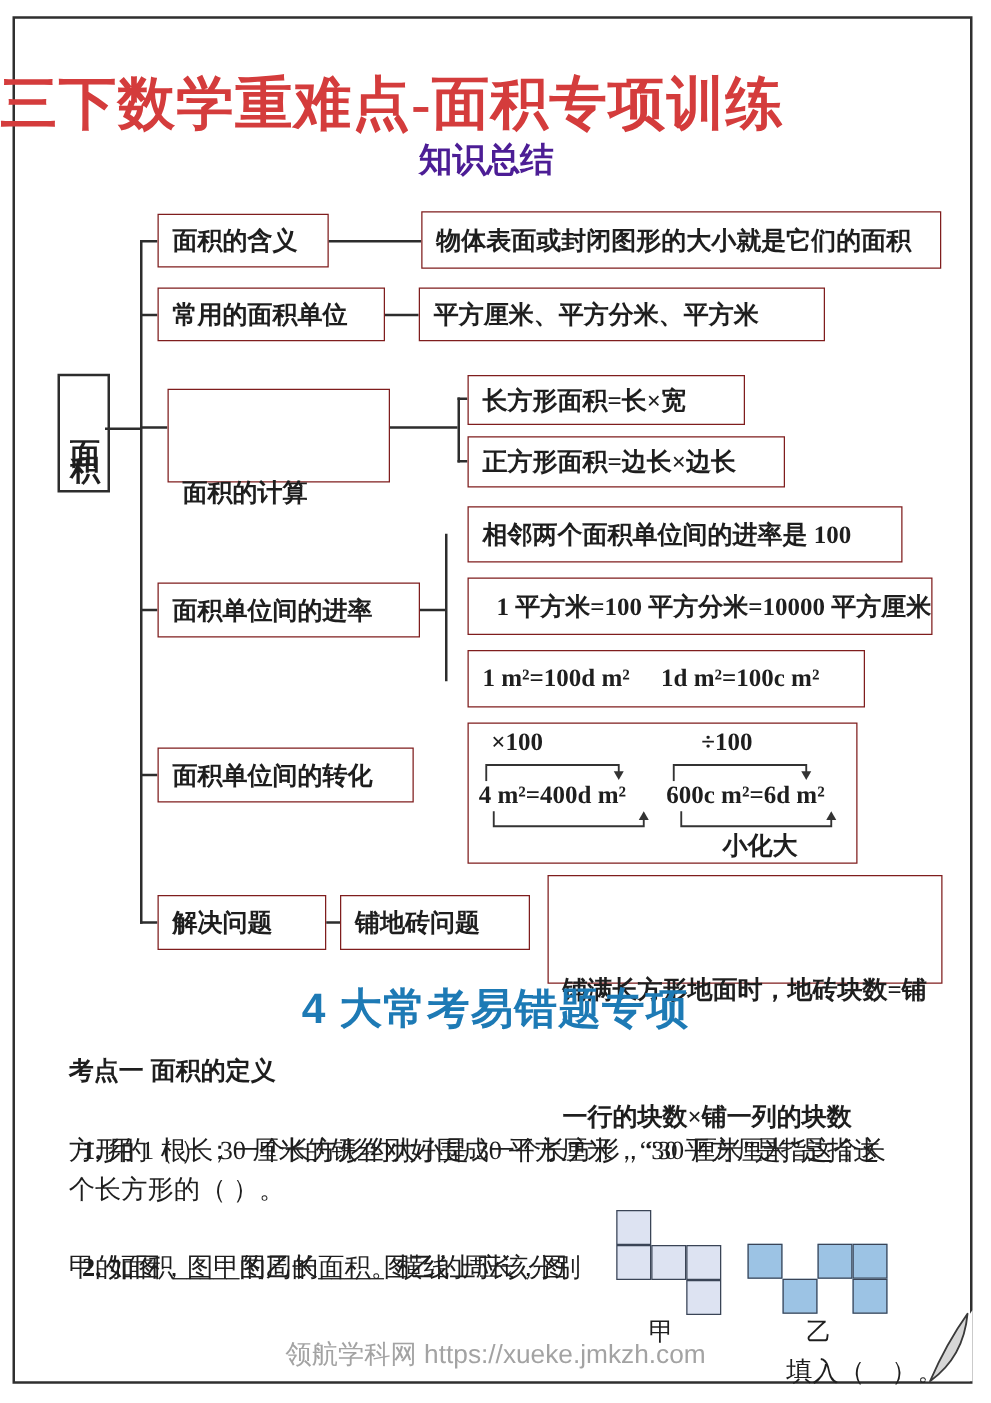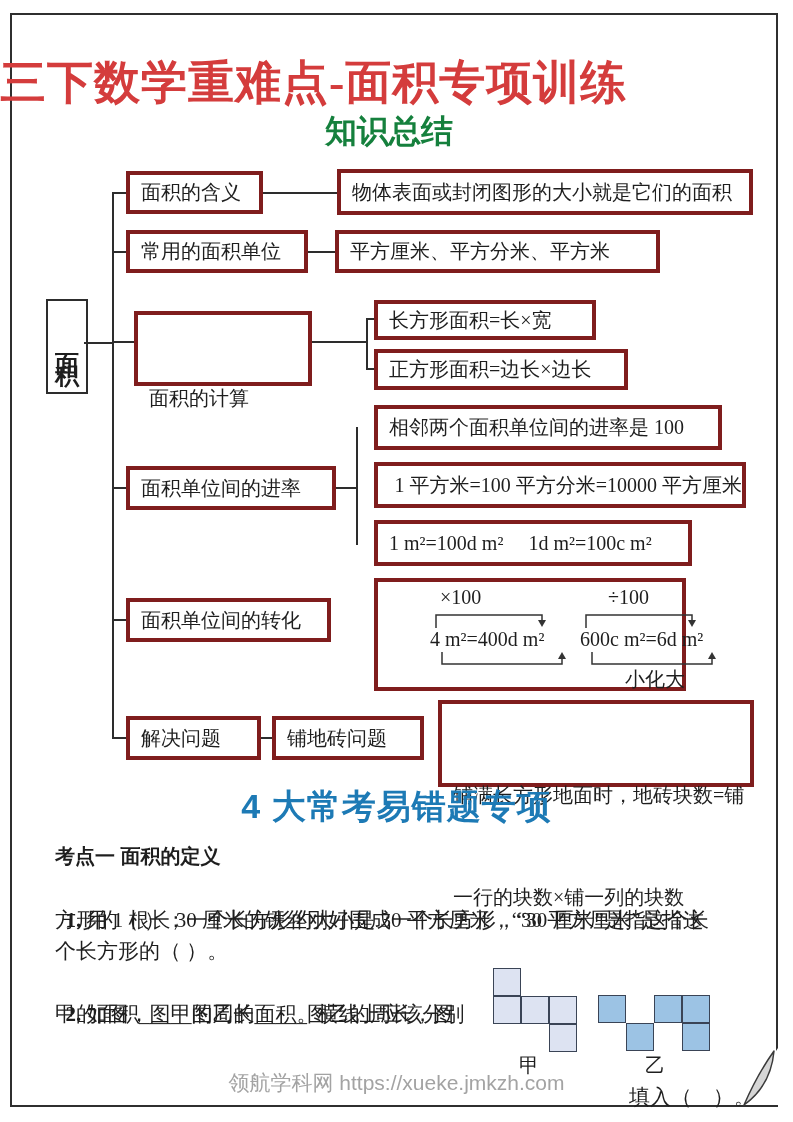--- a/index.html
+++ b/index.html
@@ -2,31 +2,31 @@
 <html><head>
 <meta charset="utf-8">
 <style>
   html,body{margin:0;padding:0;}
   body{width:793px;height:1122px;background:#ffffff;position:relative;overflow:hidden;
        font-family:"Liberation Serif","DejaVu Serif",serif;color:#1e1e1e;}
   .abs{position:absolute;}
   .frame{left:10px;top:13px;width:764px;height:1090px;border:2px solid #2f2f2f;}
   .title{left:0;top:52px;width:793px;text-align:left;font-size:46px;font-weight:bold;
          color:#d43c3c;letter-spacing:1px;}
-  .subtitle{left:0;top:110px;width:778px;text-align:center;font-size:32px;font-weight:bold;
-            color:#15803d;font-family:"Liberation Sans","DejaVu Sans",sans-serif;}
+  .subtitle{left:0;top:110px;width:778px;text-align:center;font-size:27px;font-weight:bold;
+            color:#4c1d95;font-family:"Liberation Sans","DejaVu Sans",sans-serif;}
   .line{background:#2d2d2d;}
-  .box{border:4px solid #7f1d1d;background:#fff;display:flex;align-items:center;
-       font-size:20px;white-space:pre;box-sizing:border-box;padding-left:11px;}
+  .box{border:1px solid #7f1d1d;background:#fff;display:flex;align-items:center;
+       font-size:20px;white-space:pre;box-sizing:border-box;padding-left:11px;font-weight:bold;}
   .box.multi{display:block;padding-top:6px;line-height:31px;}
   .rootbox{left:46px;top:299px;width:38px;height:91px;border:2px solid #2d2d2d;
            display:flex;align-items:center;justify-content:center;}
   .rootbox div{writing-mode:vertical-rl;text-orientation:upright;font-size:24px;
                font-weight:bold;letter-spacing:14px;}
-  .convgroup{width:150px;height:102px;margin-left:44px;}
+  .convgroup{width:150px;height:102px;}
   .conv-top{position:absolute;top:-2px;font-size:20px;white-space:pre;}
   .conv-eq{position:absolute;top:40px;left:0;width:100%;font-size:20px;white-space:pre;}
   .conv-bottom{position:absolute;top:78px;left:0;width:100%;text-align:center;font-size:20px;}
   .sec2{left:0;top:784px;width:793px;text-align:center;font-size:34px;font-weight:bold;
         color:#1d7ab5;font-family:"Liberation Sans","DejaVu Sans",sans-serif;letter-spacing:1px;}
   .kaodian{left:55px;top:843px;font-size:20px;font-weight:bold;
            font-family:"Liberation Sans","DejaVu Sans",sans-serif;}
   .qline{left:55px;width:700px;font-size:21px;line-height:31px;white-space:pre;}
   .qnum{font-weight:bold;}
   .figwrap{position:absolute;}

